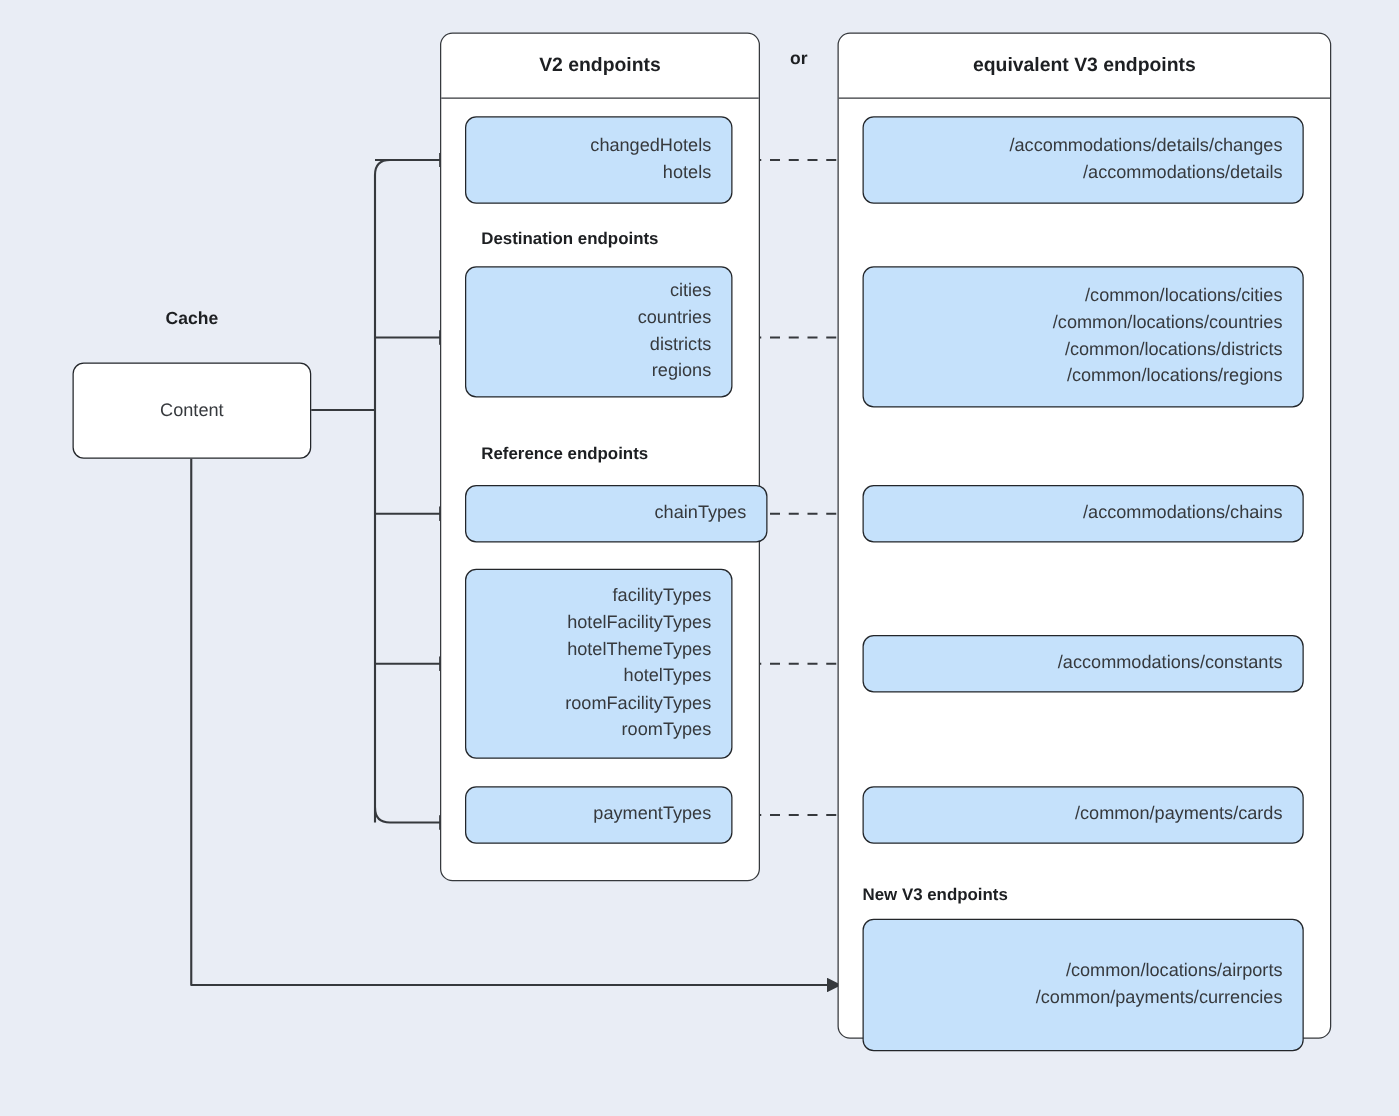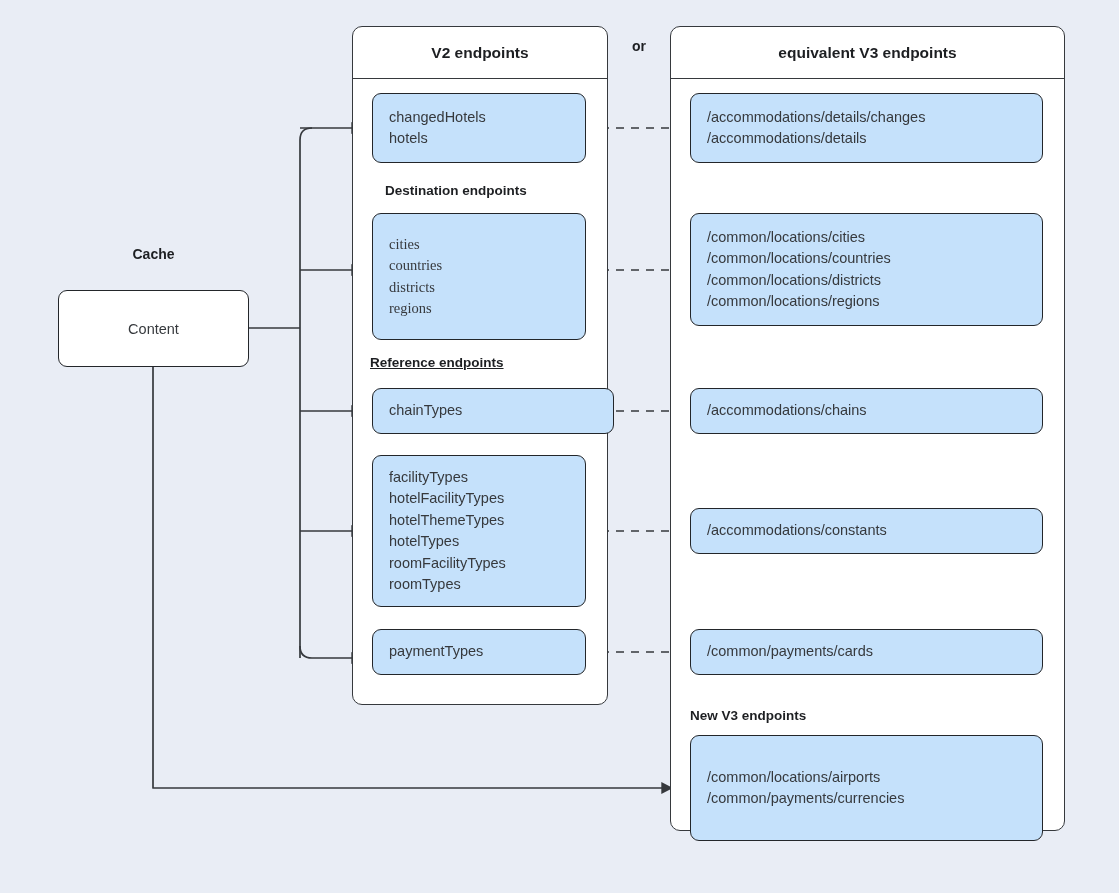--- a/index.html
+++ b/index.html
@@ -60,20 +60,21 @@
     display: flex;
     flex-direction: column;
     justify-content: center;
     padding: 0 16px;
     color: #36393d;
     font-size: 14.5px;
   }
   .ep-box .line {
     line-height: 21.5px;
     white-space: pre;
+    text-align: right;
   }
 
   
   .sec-label {
     position: absolute;
     font-size: 13.5px;
     font-weight: bold;
     color: #1d1f22;
     white-space: pre;
   }
@@ -162,28 +163,28 @@
   <div class="cache-label">Cache</div>
   <div class="content-box">Content</div>
 
   <div class="or-label">or</div>
 
   <div class="container" style="left:352px; top:26px; width:256px; height:679px;">
     <div class="container-title">V2 endpoints</div>
   </div>
 
   <div class="sec-label" style="left:385px; top:183px;">Destination endpoints</div>
-  <div class="sec-label" style="left:370px; top:355px;text-decoration:underline;">Reference endpoints</div>
+  <div class="sec-label" style="left:385px; top:355px;">Reference endpoints</div>
 
   <div class="ep-box" style="left:372px; top:93px; width:214px; height:70px;">
     <span class="line">changedHotels</span>
     <span class="line">hotels</span>
   </div>
 
-  <div class="ep-box" style="left:372px; top:213px; width:214px; height:127px;font-family:Liberation Serif, serif;">
+  <div class="ep-box" style="left:372px; top:213px; width:214px; height:105px;">
     <span class="line">cities</span>
     <span class="line">countries</span>
     <span class="line">districts</span>
     <span class="line">regions</span>
   </div>
 
   <div class="ep-box" style="left:372px; top:388px; width:242px; height:46px;">
     <span class="line">chainTypes</span>
   </div>
 

